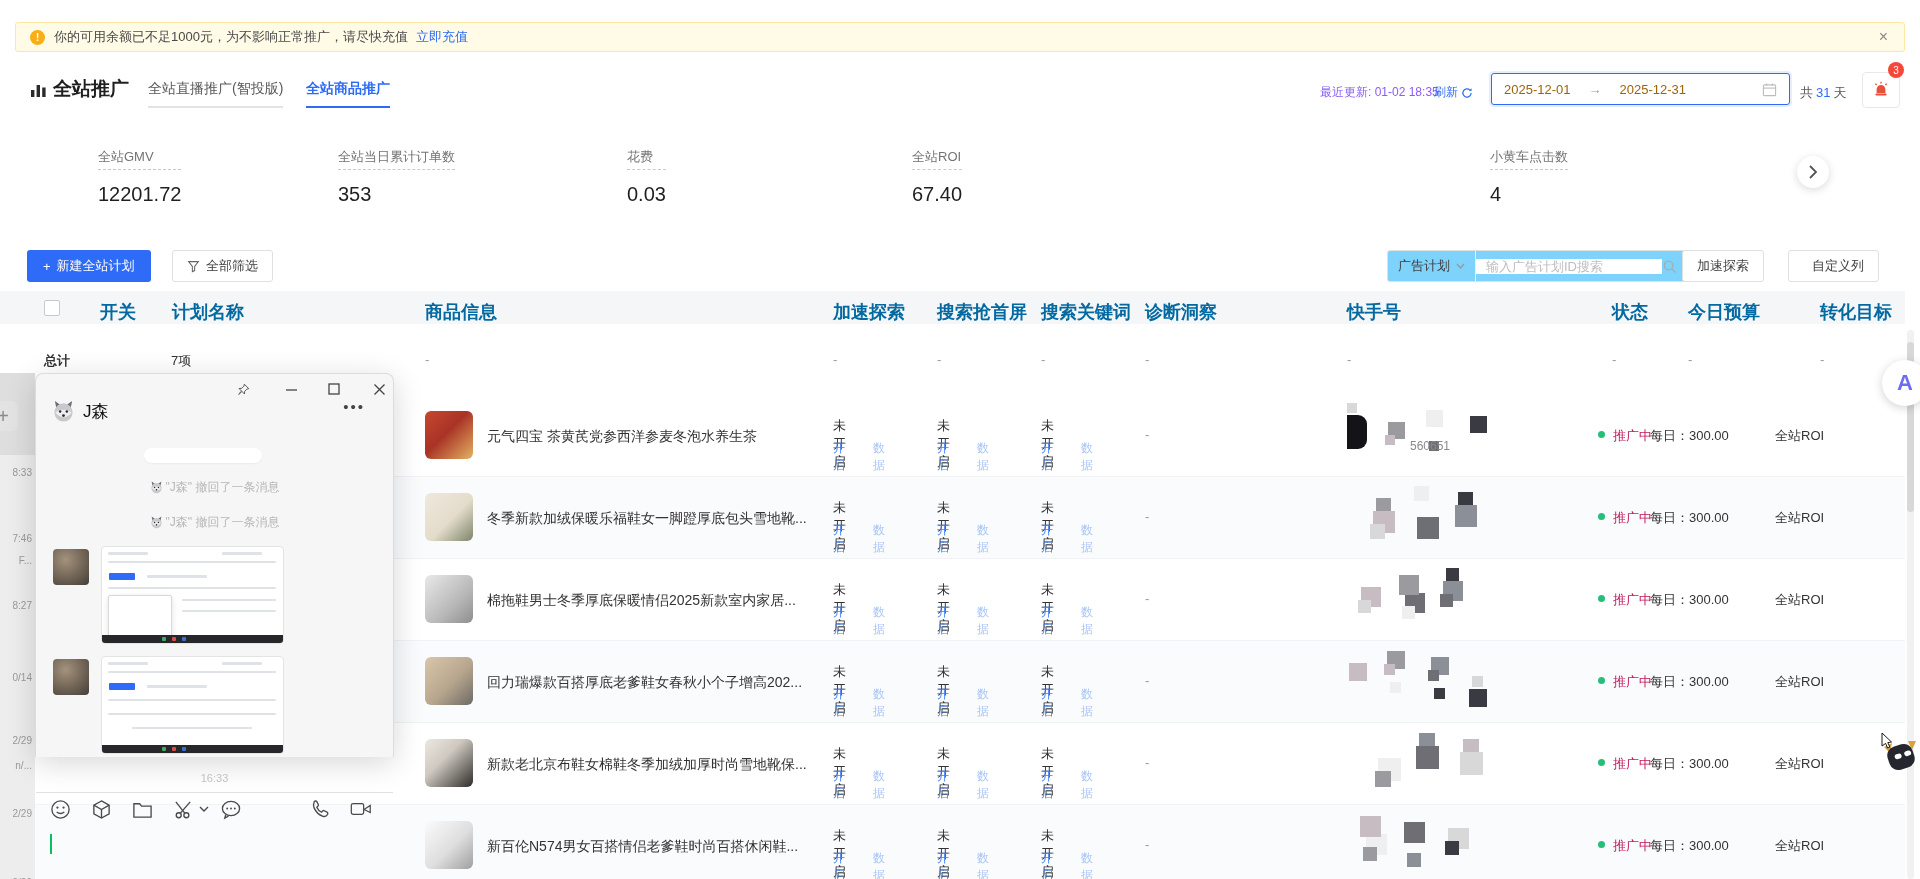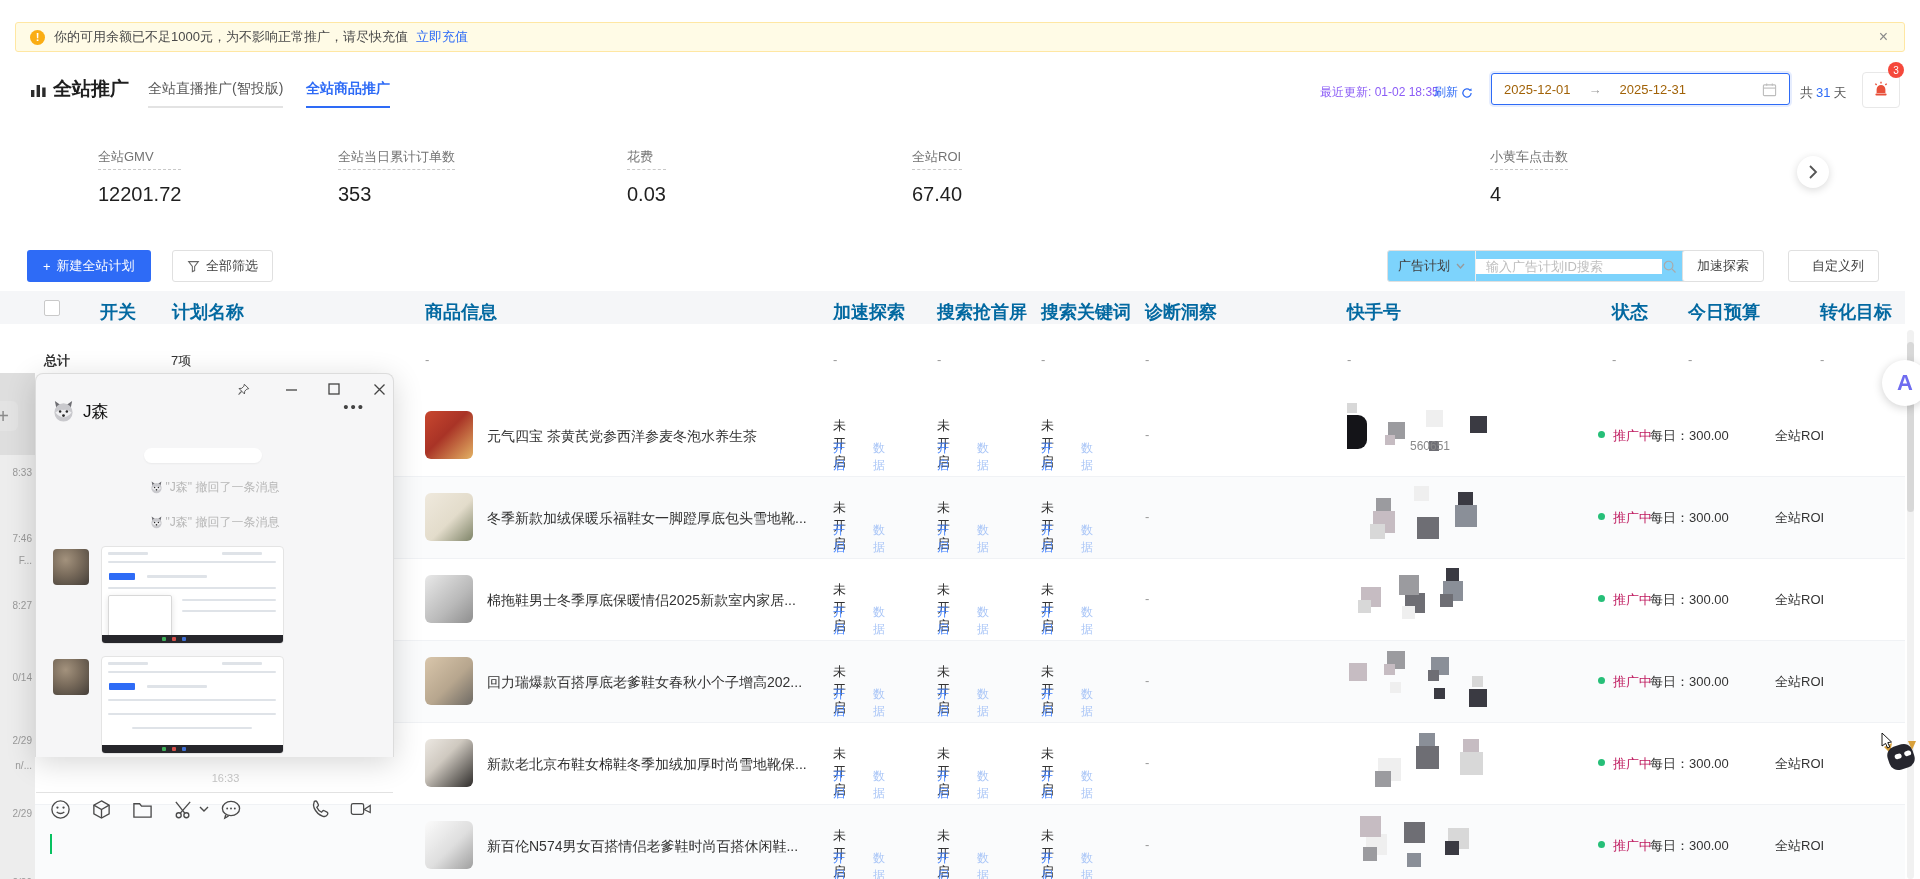--- a/index.html
+++ b/index.html
@@ -115,21 +115,21 @@
           background:radial-gradient(circle at 35% 30%,#a3927d 0%,#7a6c5c 45%,#443e38 100%);}
   .ma1{top:175px}.ma2{top:285px}
   .shot{position:absolute;left:65px;width:181px;height:96px;background:#fff;border:1px solid #e4e4e4;border-radius:4px;overflow:hidden;cursor:pointer;}
   .sh1{top:172px}.sh2{top:282px}
   .shot .ln{position:absolute;height:3px;background:#dfe3e8;border-radius:1px;}
   .shot .chip{position:absolute;left:7px;top:26px;width:26px;height:7px;background:#2e6bf6;border-radius:1px;}
   .shot .bar{position:absolute;left:0;bottom:0;width:100%;height:8px;background:#26262b;}
   .shot .bd{position:absolute;bottom:2px;width:4px;height:4px;border-radius:1px;}
   .shot .subwin{position:absolute;left:6px;top:48px;width:62px;height:42px;background:#fff;border:1px solid #d8d8d8;
                 box-shadow:0 2px 6px rgba(0,0,0,.12);border-radius:2px;}
-  .chat-time{position:absolute;left:0;top:398px;width:100%;text-align:center;font-size:11px;color:#c2c2c2;margin-left:11px;}
+  .chat-time{position:absolute;left:0;top:398px;width:100%;text-align:center;font-size:11px;color:#c2c2c2;}
   .chat-divider{position:absolute;left:0;top:418px;width:100%;border-top:1px solid #e2e2e2;}
   .ctool{position:absolute;top:424px;width:22px;height:22px;display:flex;align-items:center;justify-content:center;cursor:pointer;}
   .ct-emoji{left:13px}.ct-box{left:54px}.ct-folder{left:95px}.ct-cut{left:136px}.ct-cutchev{left:162px;width:12px}
   .ct-bubble{left:184px}.ct-phone{left:273px}.ct-video{left:314px}
   .caret{position:absolute;left:14px;top:460px;width:2px;height:20px;background:#07c160;}
   svg{display:block;}
 </style>
 </head>
 <body>
 

